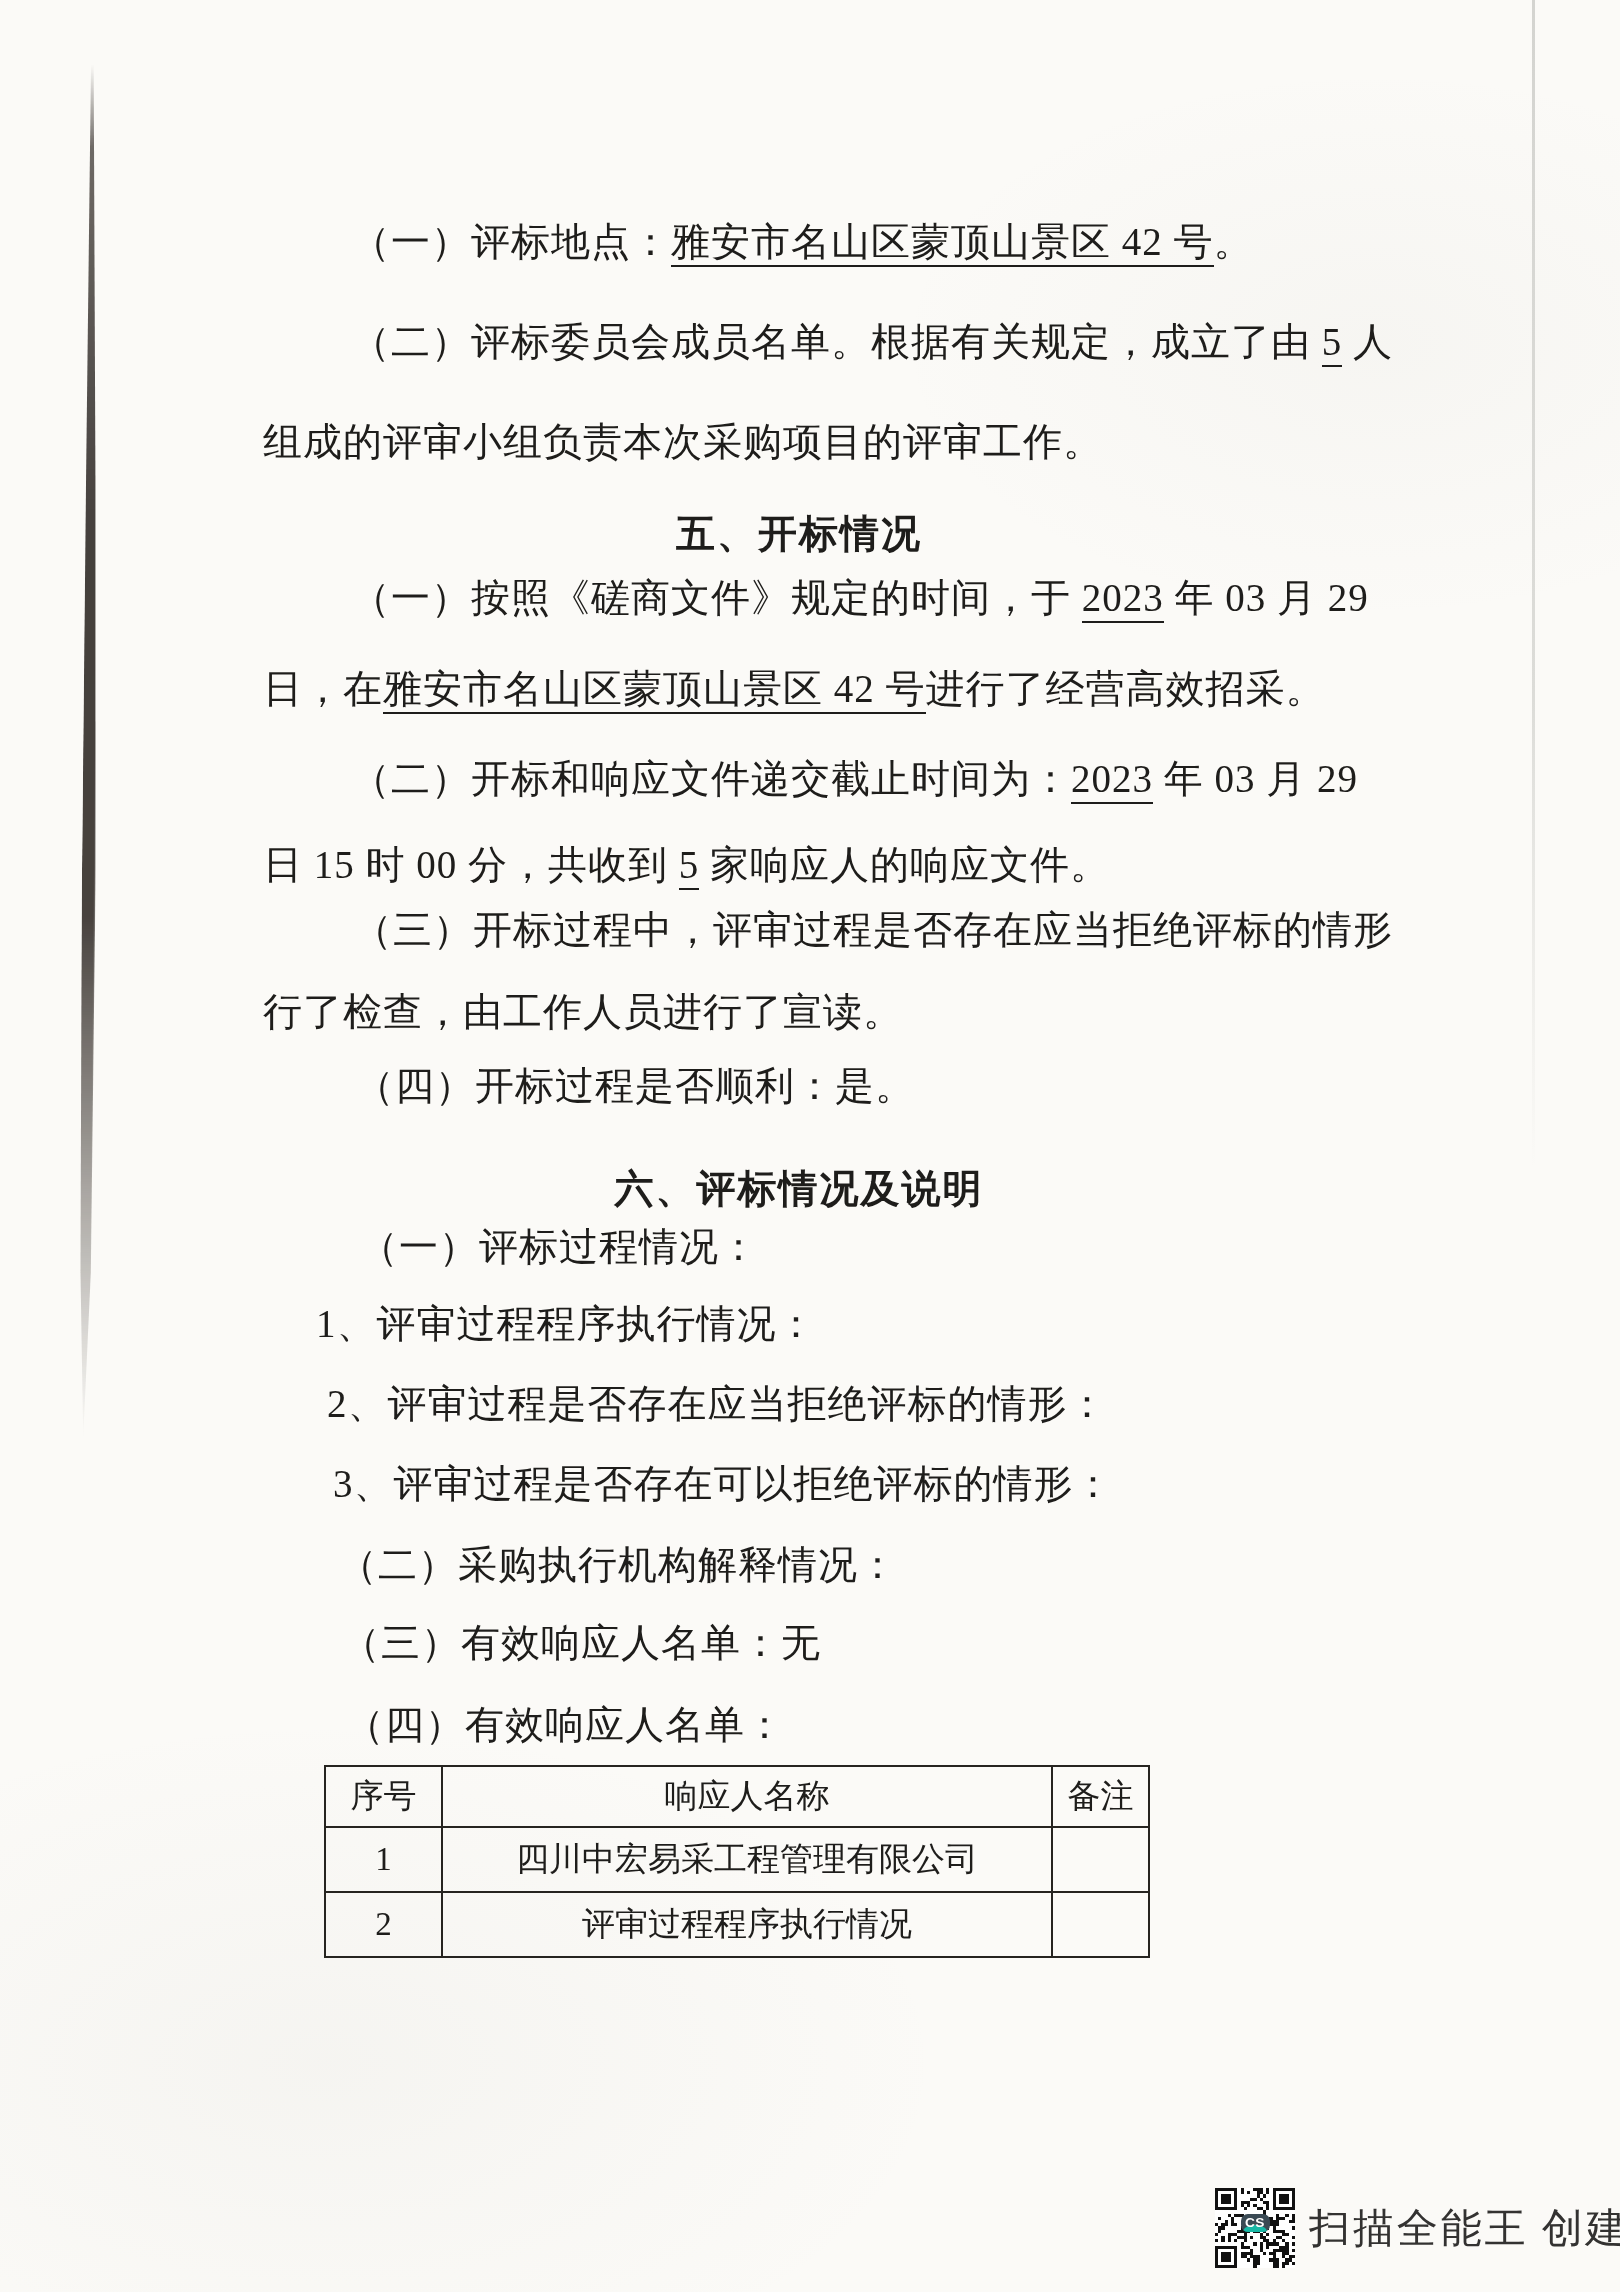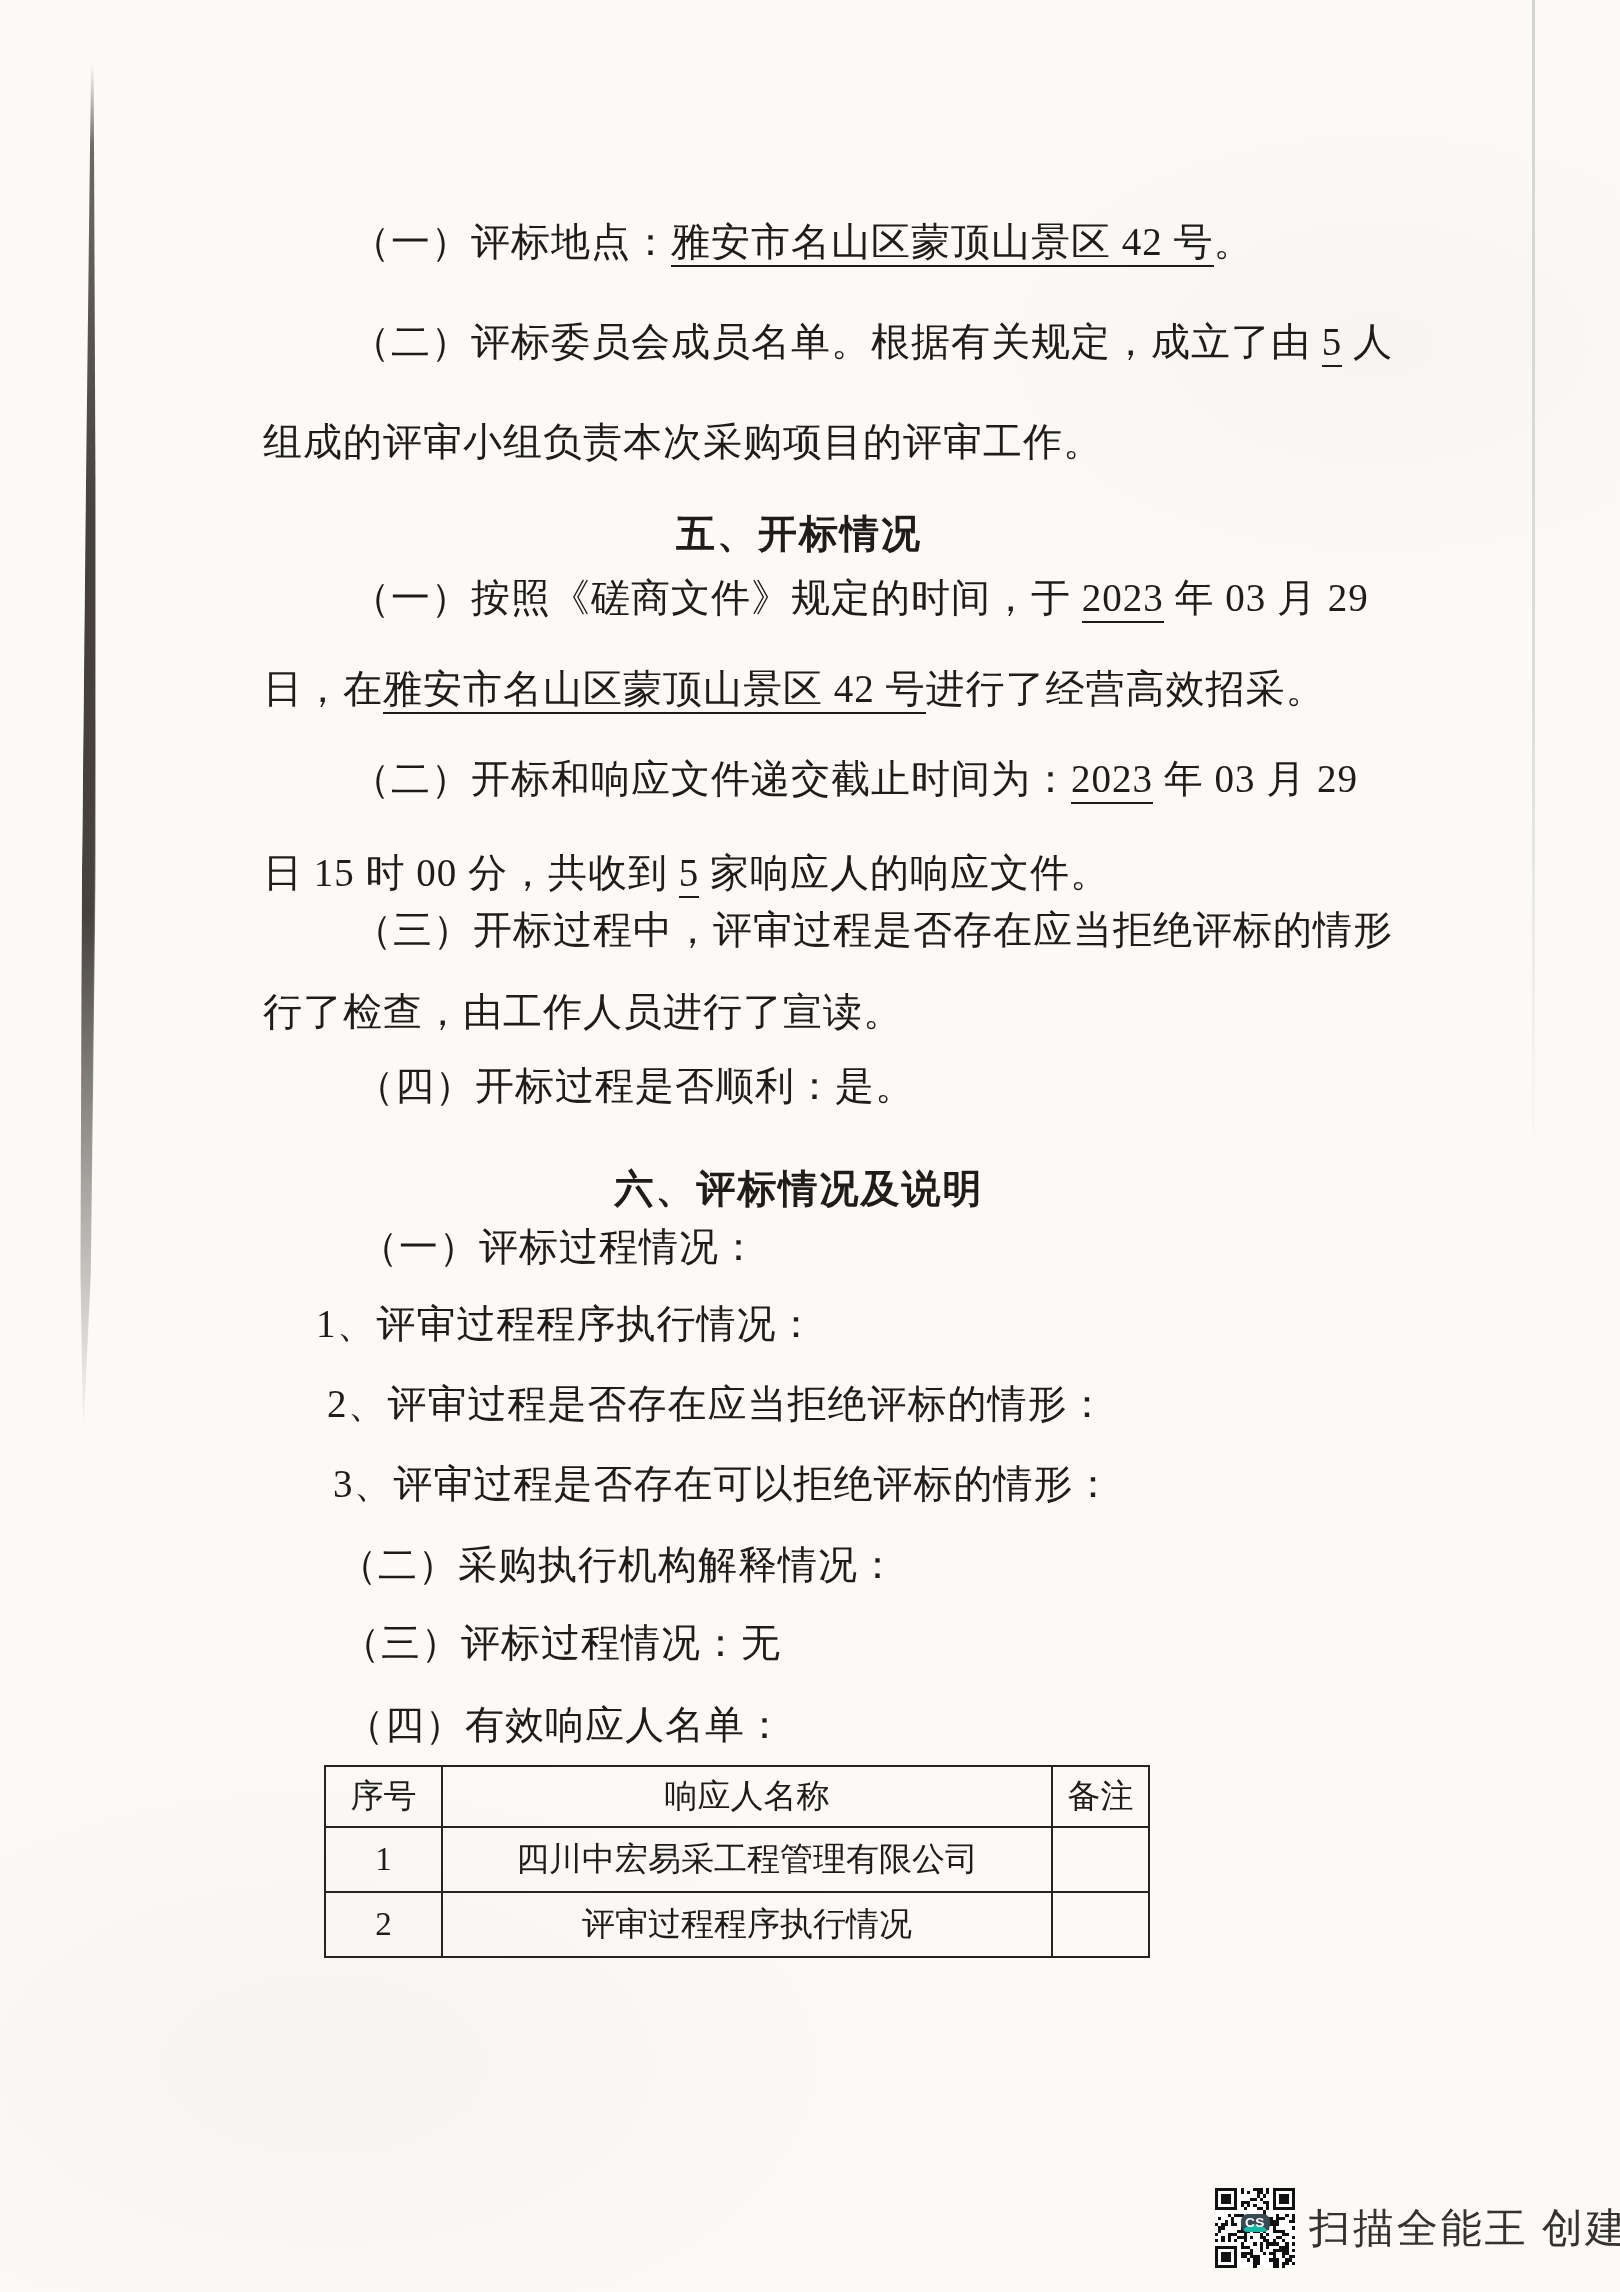--- a/index.html
+++ b/index.html
@@ -103,34 +103,34 @@
   <div class="line" style="top:420px;left:263px;">组成的评审小组负责本次采购项目的评审工作。</div>
 
   <div class="line heading center" style="top:488px;">五、开标情况</div>
 
   <div class="line" style="top:576px;left:351px;"><span>（一）按照《磋商文件》规定的时间，于 </span><span class="u">2023</span><span> 年 03 月 29</span></div>
 
   <div class="line" style="top:667px;left:263px;"><span>日，在</span><span class="u">雅安市名山区蒙顶山景区 42 号</span><span>进行了经营高效招采。</span></div>
 
   <div class="line" style="top:757px;left:351px;"><span>（二）开标和响应文件递交截止时间为：</span><span class="u">2023</span><span> 年 03 月 29</span></div>
 
-  <div class="line" style="top:843px;left:263px;margin-top:8px;"><span>日 15 时 00 分，共收到 </span><span class="u">5</span><span> 家响应人的响应文件。</span></div>
+  <div class="line" style="top:843px;left:263px;"><span>日 15 时 00 分，共收到 </span><span class="u">5</span><span> 家响应人的响应文件。</span></div>
 
   <div class="line" style="top:908px;left:353px;">（三）开标过程中，评审过程是否存在应当拒绝评标的情形</div>
   <div class="line" style="top:990px;left:263px;">行了检查，由工作人员进行了宣读。</div>
   <div class="line" style="top:1064px;left:355px;">（四）开标过程是否顺利：是。</div>
 
   <div class="line heading center" style="top:1143px;">六、评标情况及说明</div>
 
   <div class="line" style="top:1225px;left:359px;">（一）评标过程情况：</div>
   <div class="line" style="top:1302px;left:316px;">1、评审过程程序执行情况：</div>
   <div class="line" style="top:1382px;left:327px;">2、评审过程是否存在应当拒绝评标的情形：</div>
   <div class="line" style="top:1462px;left:333px;">3、评审过程是否存在可以拒绝评标的情形：</div>
   <div class="line" style="top:1543px;left:338px;">（二）采购执行机构解释情况：</div>
-  <div class="line" style="top:1621px;left:341px;">（三）评标过程情况：无</div>
+  <div class="line" style="top:1621px;left:341px;">（三）有效响应人名单：无</div>
   <div class="line" style="top:1703px;left:345px;">（四）有效响应人名单：</div>
 
   <table class="resp-table">
     <colgroup>
       <col style="width:117px;">
         <col style="width:610px;">
         <col style="width:97px;">
     </colgroup>
     <tbody>
       <tr class="hrow">

